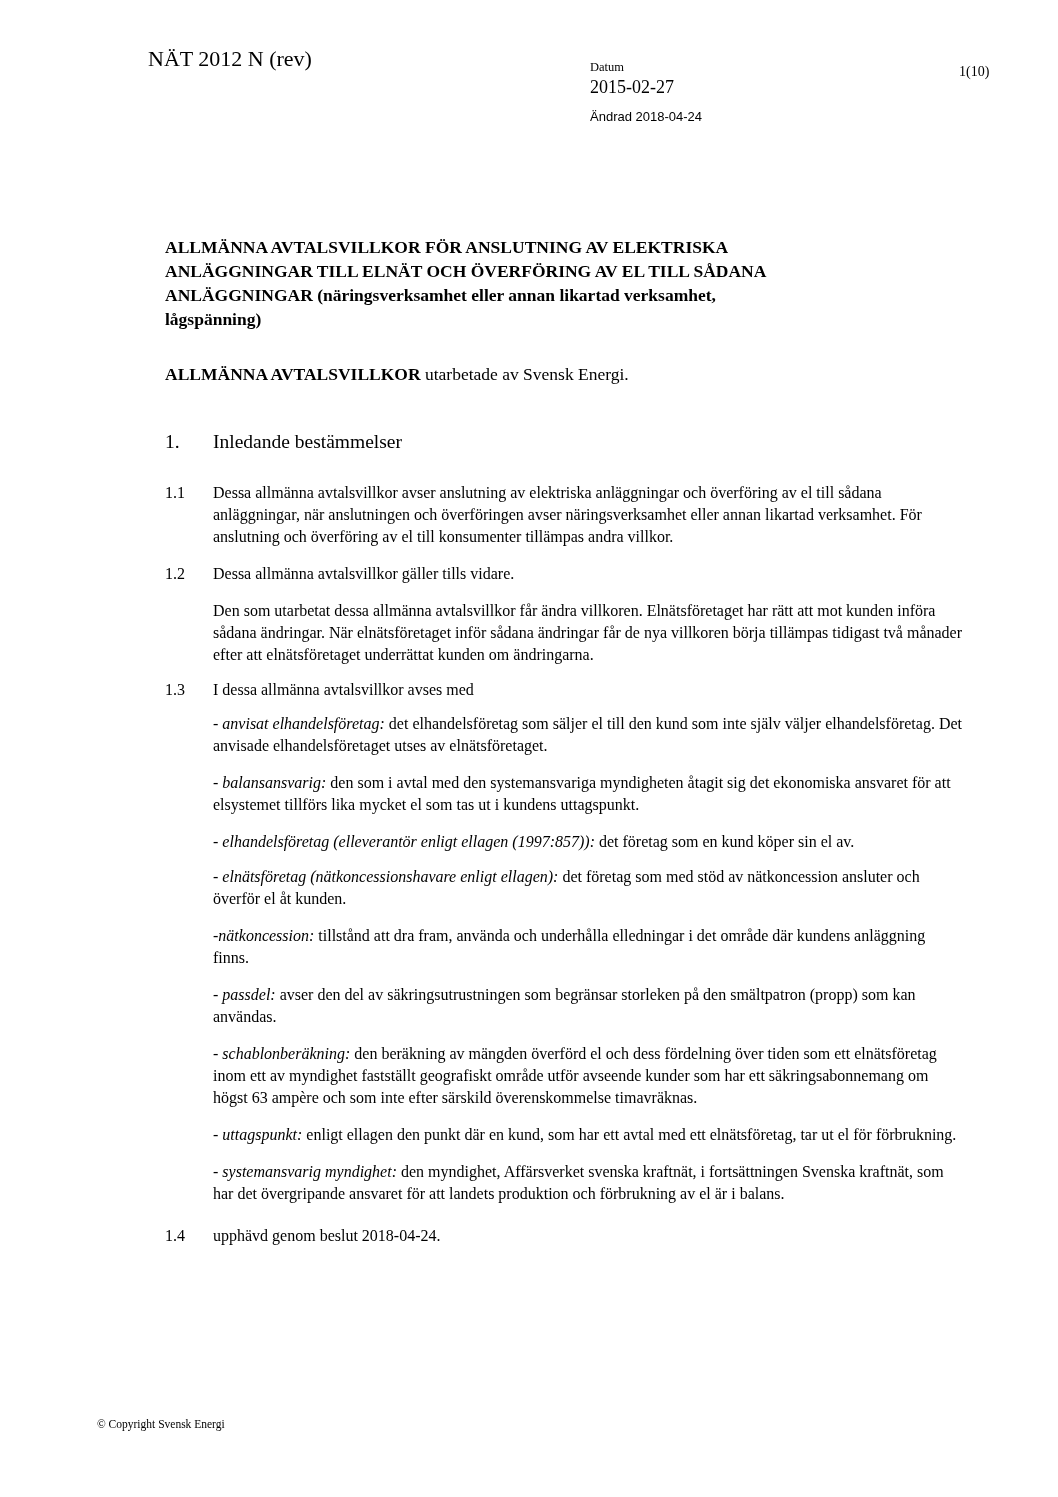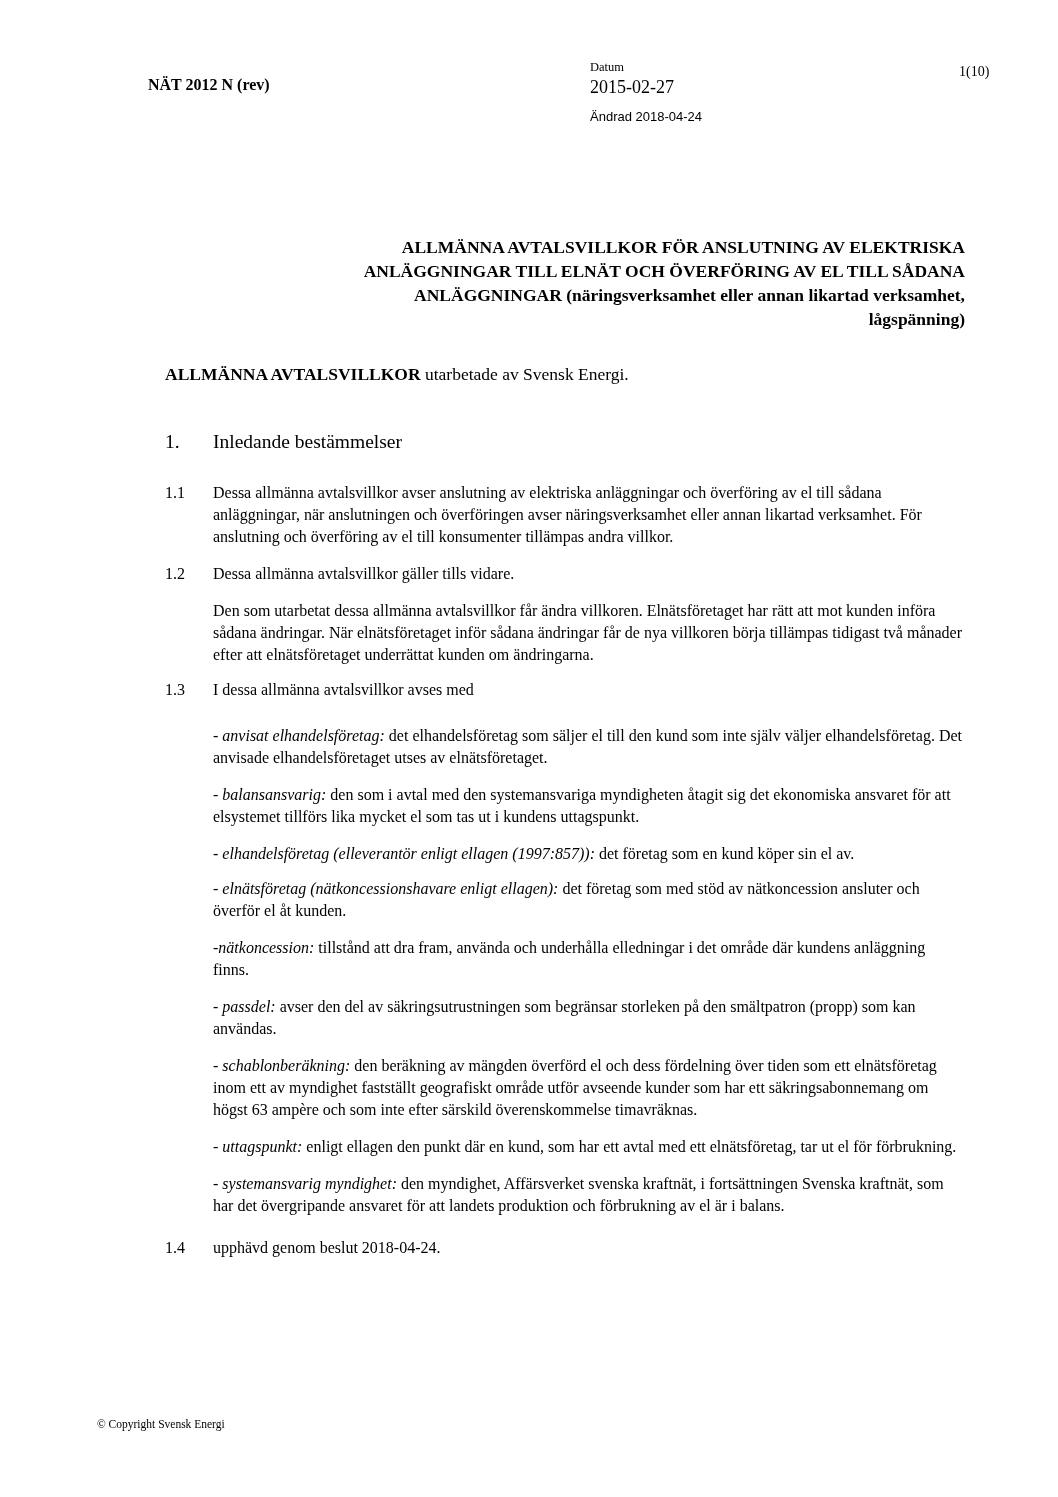--- a/index.html
+++ b/index.html
@@ -8,50 +8,50 @@
     width: 1058px;
     height: 1497px;
     margin: 0 auto;
     background: #ffffff;
     font-family: "Liberation Serif", serif;
     color: #000000;
     overflow: hidden;
   }
   
   .doc-ref {
-    position: absolute; left: 148px; top: 76px;
-    font-weight: bold; font-size: 16px; white-space: nowrap;
+    position: absolute; left: 148px; top: 46px;
+    font-weight: normal; font-size: 22px; white-space: nowrap;
   }
   .date-block { position: absolute; left: 590px; top: 60px; }
   .datum-label { font-size: 12.5px; }
   .datum-value { font-size: 18px; margin-top: 2px; }
   .changed {
     font-family: "Liberation Sans", sans-serif;
     font-size: 13px; margin-top: 11px; text-align: right;
   }
   .page-num { position: absolute; left: 959px; top: 64px; font-size: 14px; }
 
   
   .content { position: absolute; left: 165px; top: 235px; width: 800px; }
   .title { font-weight: bold; font-size: 17.5px; line-height: 24px; }
-  .title div { white-space: nowrap; text-align: right; }
+  .title div { white-space: nowrap; }
   .subtitle { margin-top: 32px; font-size: 17.5px; line-height: 22px; }
   .subtitle b { font-size: 17.5px; }
 
   .row { display: flex; margin-top: 15px; }
   .num { flex: 0 0 48px; width: 48px; font-size: 16px; line-height: 22px; }
   .txt { width: 752px; font-size: 16px; line-height: 22px; }
   .txt i { font-style: italic; }
 
   .heading-row { margin-top: 44px; }
   .heading-row .num, .heading-row .txt { font-size: 19.5px; line-height: 26px; }
 
   .mt-27 { margin-top: 27px; }
   .mt-22 { margin-top: 13px; }
-  .mt-24 { margin-top: 24px; }
+  .mt-24 { margin-top: 12px; }
   .mt-20 { margin-top: 20px; justify-content: space-between; }
 
   
   .footer {
     position: absolute; left: 97px; top: 1418px;
     font-size: 11.5px;
   }
 </style>
 </head>
 <body>

